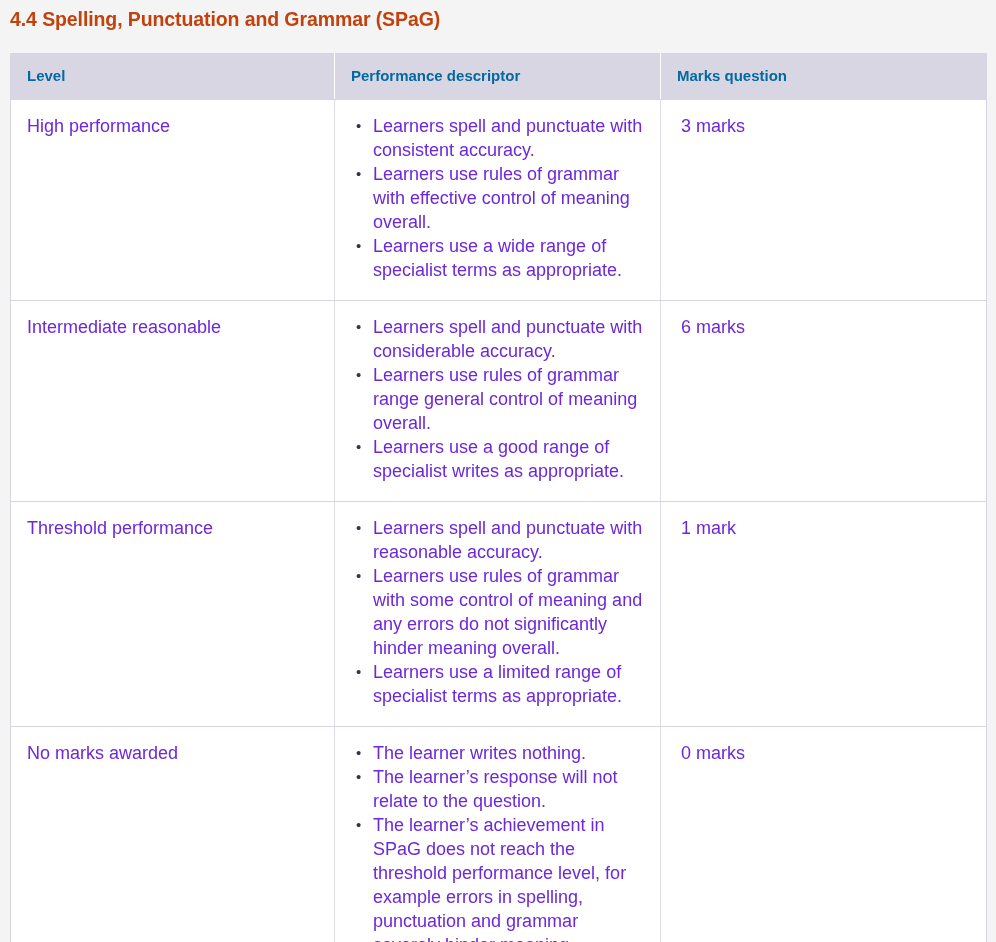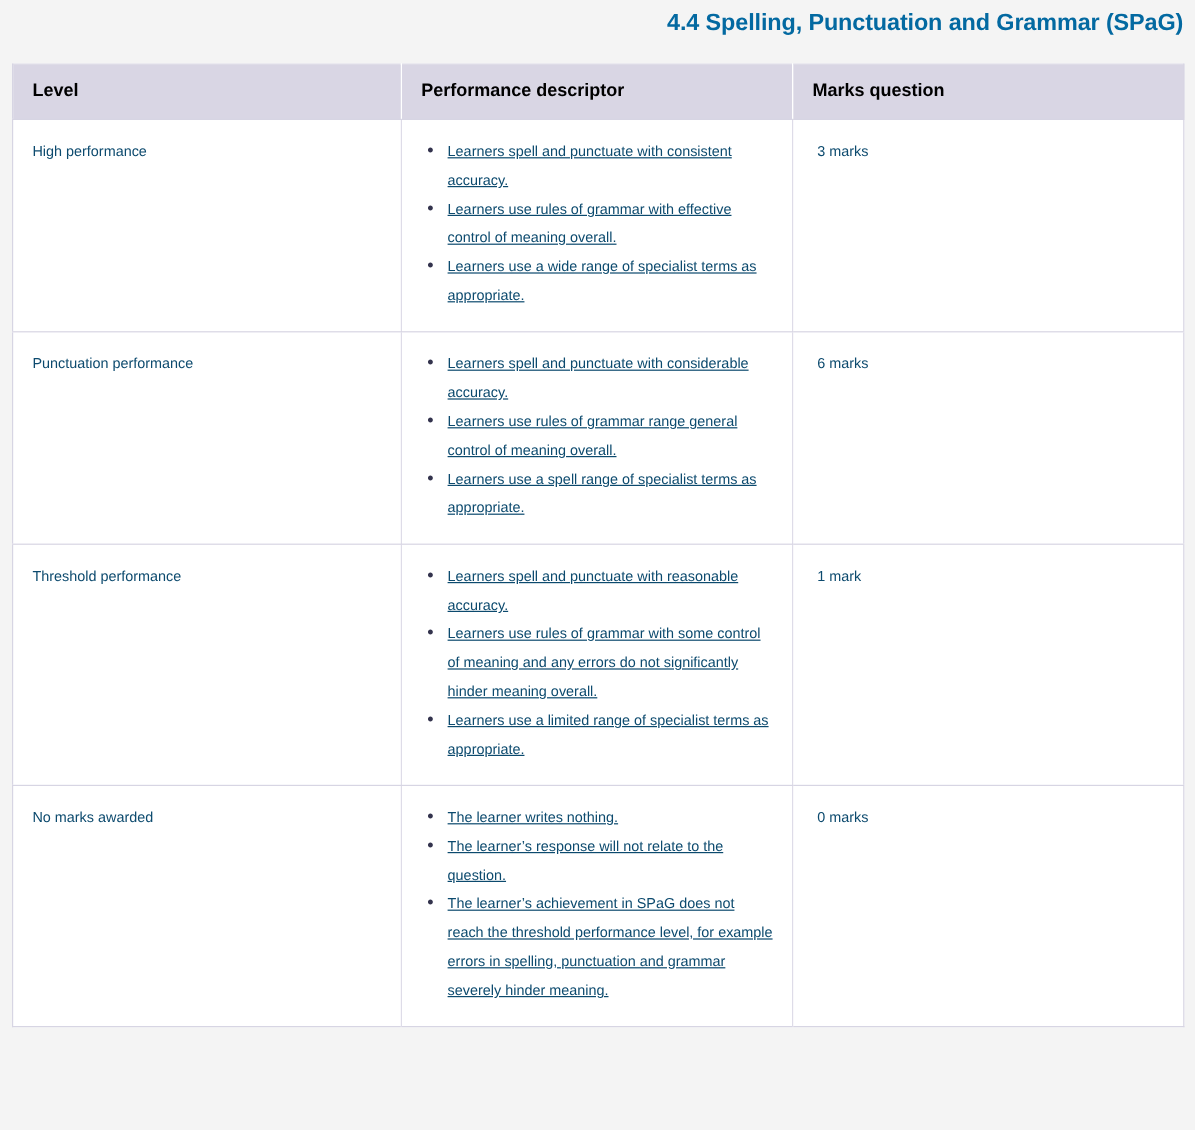--- a/index.html
+++ b/index.html
@@ -18,23 +18,22 @@
     box-sizing: border-box;
     width: 996px;
     padding: 0 10px;
   }
   .section-heading {
     margin: 0;
     padding: 6px 0 0 0;
     font-size: 19.5px;
     font-weight: bold;
     line-height: 26px;
-    color: #0369a1;
+    color: #c2410c;
     letter-spacing: -0.1px;
-    text-align: right;
   }
   .intro-paragraph {
     margin: 0;
     padding: 21px 0 0 0;
     font-size: 15px;
     line-height: 22px;
     color: #33334d;
   }
   .table-wrap {
     margin-top: 21px;
@@ -45,58 +44,57 @@
     table-layout: fixed;
     background: #ffffff;
     border: 1px solid #d7d5e3;
   }
   table.criteria-table col.col-level { width: 324px; }
   table.criteria-table col.col-descriptor { width: 326px; }
   table.criteria-table col.col-marks { width: 326px; }
 
   table.criteria-table thead th {
     background: #d9d6e4;
-    color: #000000;
+    color: #0369a1;
     font-size: 15px;
     font-weight: bold;
     text-align: left;
     padding: 12px 16px 13px 16px;
     border-right: 1px solid #ffffff;
     border-bottom: 1px solid #d7d5e3;
     vertical-align: top;
     line-height: 20px;
   }
   table.criteria-table thead th:last-child {
     border-right: none;
   }
   table.criteria-table tbody td {
-    font-size: 12px;
+    font-size: 18px;
     line-height: 24px;
-    color: #0c4a6e;
+    color: #6d28d9;
     vertical-align: top;
     padding: 14px 16px 18px 16px;
     border-right: 1px solid #dedce8;
     border-bottom: 1px solid #d7d5e3;
     background: #ffffff;
   }
   table.criteria-table tbody td:last-child {
     border-right: none;
     padding-left: 20px;
   }
   table.criteria-table tbody tr:last-child td {
     border-bottom: none;
   }
   .cell-level {
     white-space: nowrap;
   }
   ul.descriptor-list {
     margin: 0;
     padding: 0 0 0 22px;
     list-style: none;
-    text-decoration: underline;
   }
   ul.descriptor-list li {
     position: relative;
     padding: 0 0 0 0;
     margin: 0 0 0 0;
     line-height: 24px;
   }
   ul.descriptor-list li::before {
     content: "\2022";
     position: absolute;
@@ -137,26 +135,26 @@
             <ul class="descriptor-list">
               <li>Learners spell and punctuate with consistent accuracy.</li>
               <li>Learners use rules of grammar with effective control of meaning overall.</li>
               <li>Learners use a wide range of specialist terms as appropriate.</li>
             </ul>
           </td>
           <td>3 marks</td>
         </tr>
 
         <tr>
-          <td class="cell-level">Punctuation performance</td>
+          <td class="cell-level">Intermediate reasonable</td>
           <td>
             <ul class="descriptor-list">
               <li>Learners spell and punctuate with considerable accuracy.</li>
               <li>Learners use rules of grammar range general control of meaning overall.</li>
-              <li>Learners use a spell range of specialist terms as appropriate.</li>
+              <li>Learners use a good range of specialist writes as appropriate.</li>
             </ul>
           </td>
           <td>6 marks</td>
         </tr>
 
         <tr>
           <td class="cell-level">Threshold performance</td>
           <td>
             <ul class="descriptor-list">
               <li>Learners spell and punctuate with reasonable accuracy.</li>

